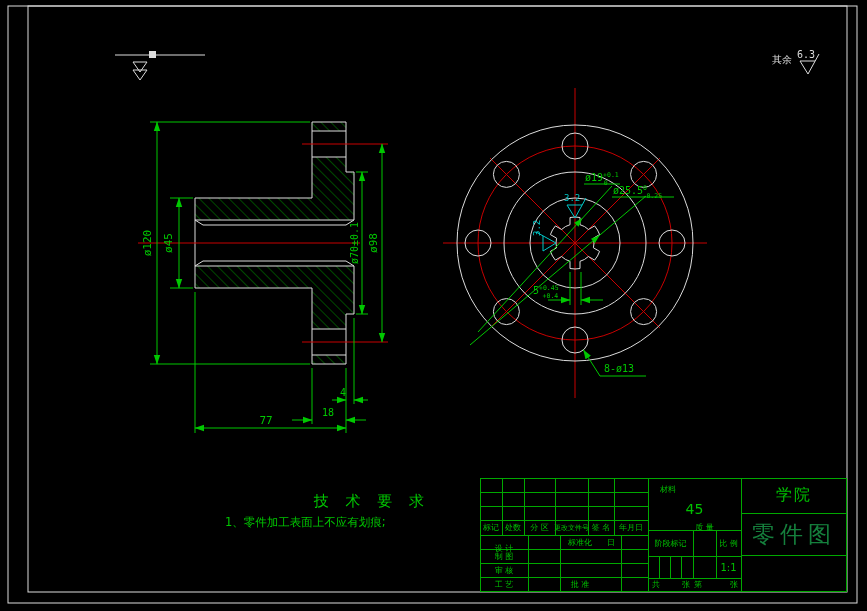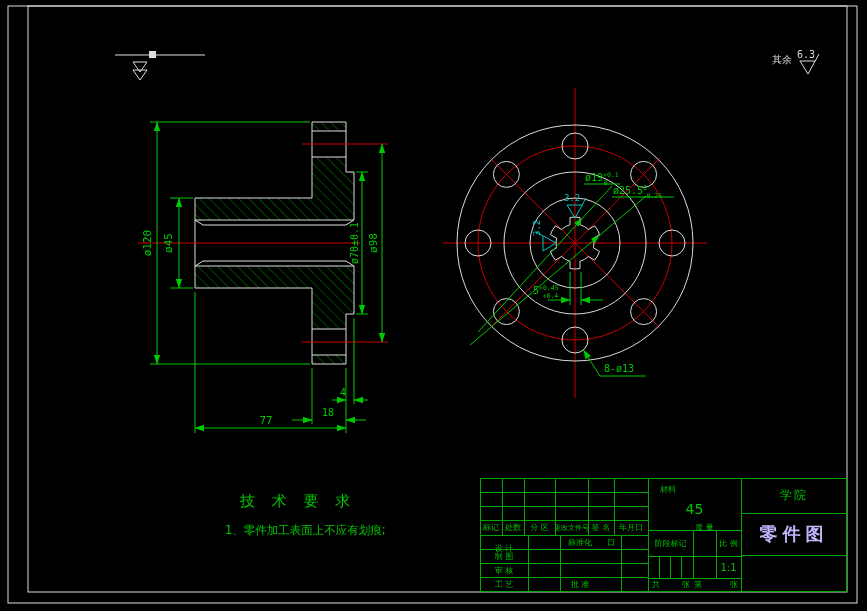--- a/index.html
+++ b/index.html
@@ -7,31 +7,31 @@
          font-family:"DejaVu Sans","Liberation Sans",sans-serif;}
   svg{position:absolute;left:0;top:0;}
   svg text{font-family:"DejaVu Sans Mono","Liberation Mono",monospace;}
   .dim{fill:#00c800;font-size:11px;}
   .dimsm{fill:#00c800;font-size:10px;}
   .tol{font-size:6.5px;}
   .cy{fill:#00c8c8;font-size:9px;}
   .wh{fill:#dcdcdc;font-size:10px;}
   
   #tech{position:absolute;left:225px;top:492px;width:250px;color:#00c800;}
-  #tech .t{font-size:15px;letter-spacing:6px;text-align:left;width:190px;margin-left:15px;}
-  #tech .i{font-size:11.5px;margin-top:12px;white-space:nowrap;}
+  #tech .t{font-size:15px;letter-spacing:6px;text-align:right;width:190px;margin-left:15px;}
+  #tech .i{font-size:11.5px;margin-top:4px;white-space:nowrap;}
   
   #tb{position:absolute;left:480px;top:478px;width:367px;height:114px;color:#00c000;}
   #tb .hl{position:absolute;height:1px;background:#00a800;}
   #tb .vl{position:absolute;width:1px;background:#00a800;}
   #tb .tc{position:absolute;display:flex;align-items:center;justify-content:center;
           font-size:8px;white-space:nowrap;}
   #tb .big{font-size:14px;text-align:right;}
-  #tb .doc{font-size:18px;font-weight:bold;color:#c4b5fd;letter-spacing:5px;}
-  #tb .med{font-size:12px;letter-spacing:2px;}
+  #tb .doc{font-size:23px;font-weight:normal;color:#15803d;letter-spacing:5px;}
+  #tb .med{font-size:16px;letter-spacing:2px;}
 </style>
 </head>
 <body>
 
 <div id="stage">
 
 <svg width="867" height="611" viewBox="0 0 867 611">
   <defs>
     <pattern id="h" patternUnits="userSpaceOnUse" width="7" height="7" patternTransform="rotate(-45)">
       <line x1="0" y1="0" x2="0" y2="7" stroke="#008f00" stroke-width="1"></line>

